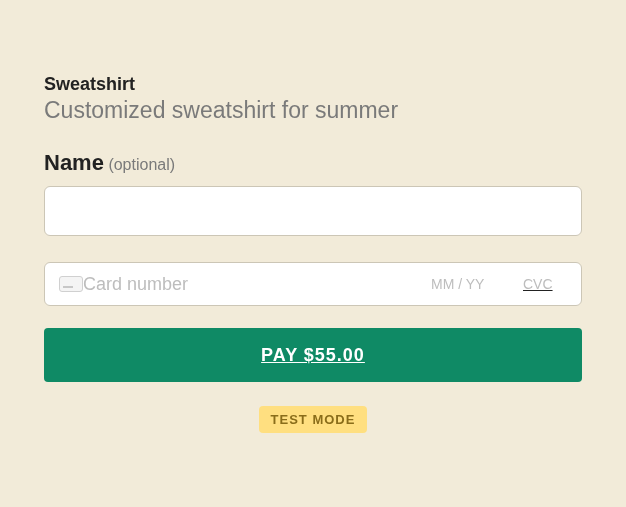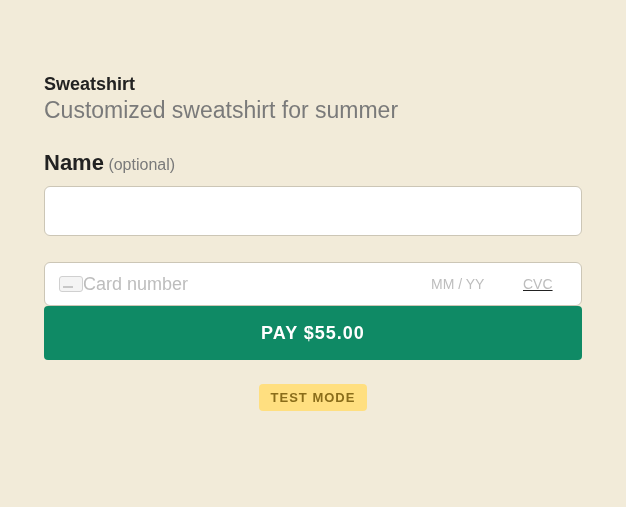--- a/index.html
+++ b/index.html
@@ -95,28 +95,30 @@
     font-size: 14px;
     color: #222;
     background: transparent;
     text-align: left;
   }
   .card-exp-input { width: 92px; }
   .card-cvc-input { width: 44px; text-decoration: underline; }
   .pay-button {
     width: 100%;
     height: 54px;
+    margin-top: 22px;
     background: #0f8a65;
     color: #fff;
     border: none;
     border-radius: 4px;
     font-size: 18px;
     font-weight: 700;
     letter-spacing: 1px;
     cursor: pointer;
+    text-decoration: underline;
   }
   .test-badge-wrap {
     text-align: center;
     margin-top: 24px;
   }
   .test-badge {
     display: inline-block;
     background: #ffdf80;
     color: #8a6d1a;
     font-size: 13px;

